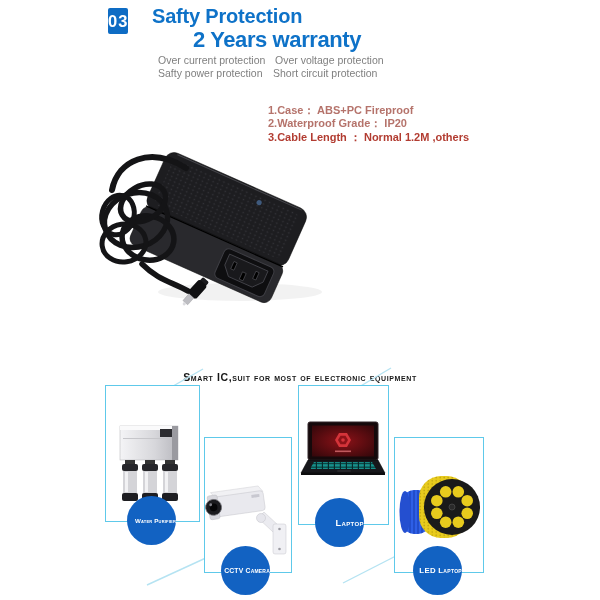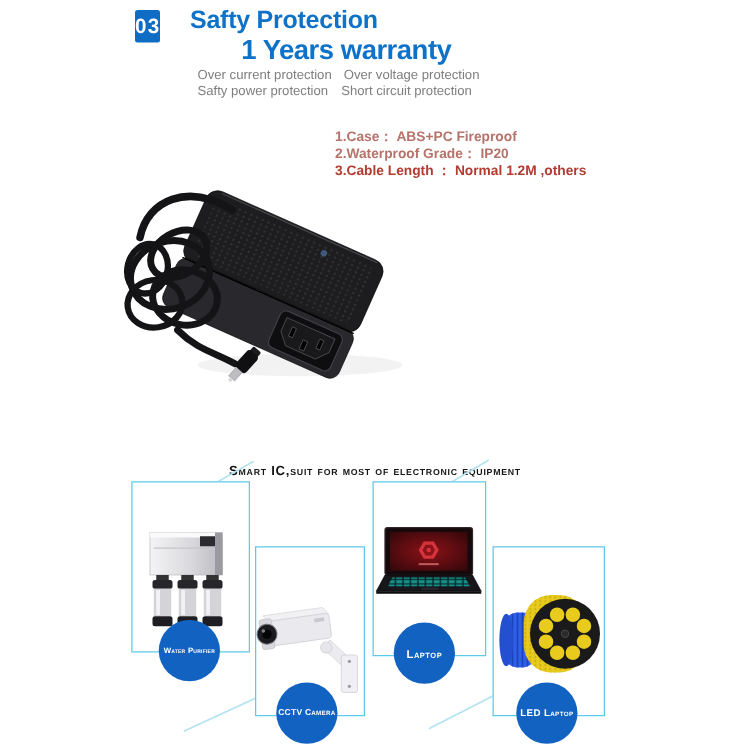--- a/index.html
+++ b/index.html
@@ -29,39 +29,39 @@
            font-variant:small-caps;letter-spacing:0.6px;color:#161616;white-space:nowrap;margin-top:40px;}
   
   .dev-box{border:1px solid var(--box-border);background:#fff;}
   .b1{left:105px;top:385px;width:93px;height:135px;}
   .b2{left:204px;top:437px;width:86px;height:134px;}
   .b3{left:298px;top:385px;width:89px;height:138px;}
   .b4{left:394px;top:437px;width:88px;height:134px;}
   .dev-box svg{position:absolute;left:0;top:0;}
   
   .circle{width:49px;height:49px;border-radius:50%;background:var(--circle-blue);color:#fff;
-          font-weight:bold;font-variant:small-caps;display:flex;align-items:center;justify-content:center;
+          font-weight:bold;font-variant:small-caps;display:flex;align-items:center;justify-content:flex-end;
           text-align:center;white-space:nowrap;}
   .c1{left:127px;top:496px;font-size:6.2px;letter-spacing:0.2px;}
   .c2{left:221px;top:546px;font-size:6.8px;letter-spacing:0.2px;}
   .c3{left:315px;top:498px;font-size:9px;letter-spacing:0.4px;}
   .c4{left:413px;top:546px;font-size:7.8px;letter-spacing:0.3px;}
   .lines-svg{left:0;top:0;}
   .adapter-svg{left:92px;top:135px;}
 </style>
 </head>
 <body>
 
 <div class="canvas">
 
   <div class="abs badge">
     <span>03</span>
   </div>
   <div class="abs title">Safty Protection</div>
-  <div class="abs subtitle">1 Years warranty</div>
+  <div class="abs subtitle">2 Years warranty</div>
   <div class="abs feature f1">Over current protection</div>
   <div class="abs feature f2">Over voltage protection</div>
   <div class="abs feature f3">Safty power protection</div>
   <div class="abs feature f4">Short circuit protection</div>
 
   <div class="abs specs">
     <div class="spec-muted">1.Case： ABS+PC Fireproof</div>
     <div class="spec-muted">2.Waterproof Grade： IP20</div>
     <div class="spec-strong">3.Cable Length ： Normal 1.2M ,others</div>
   </div>

